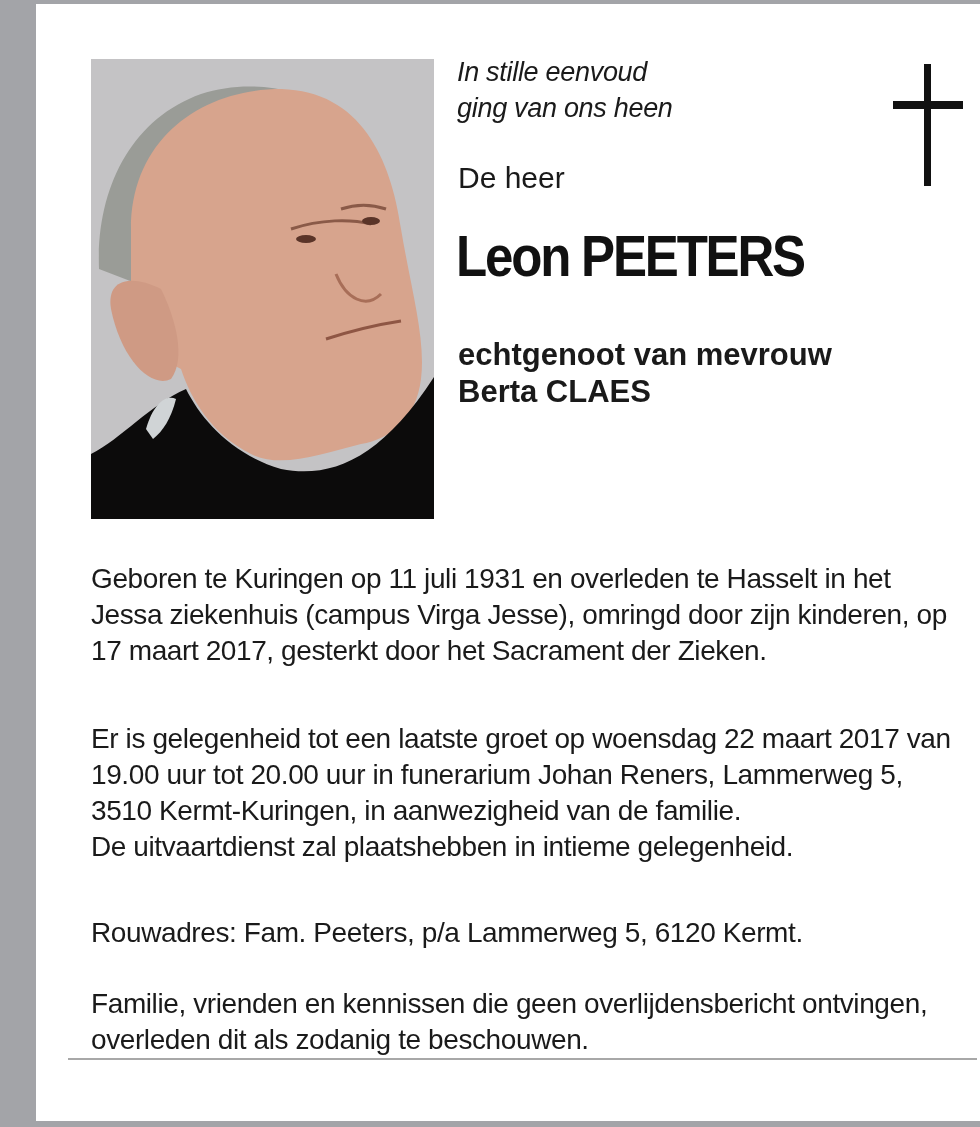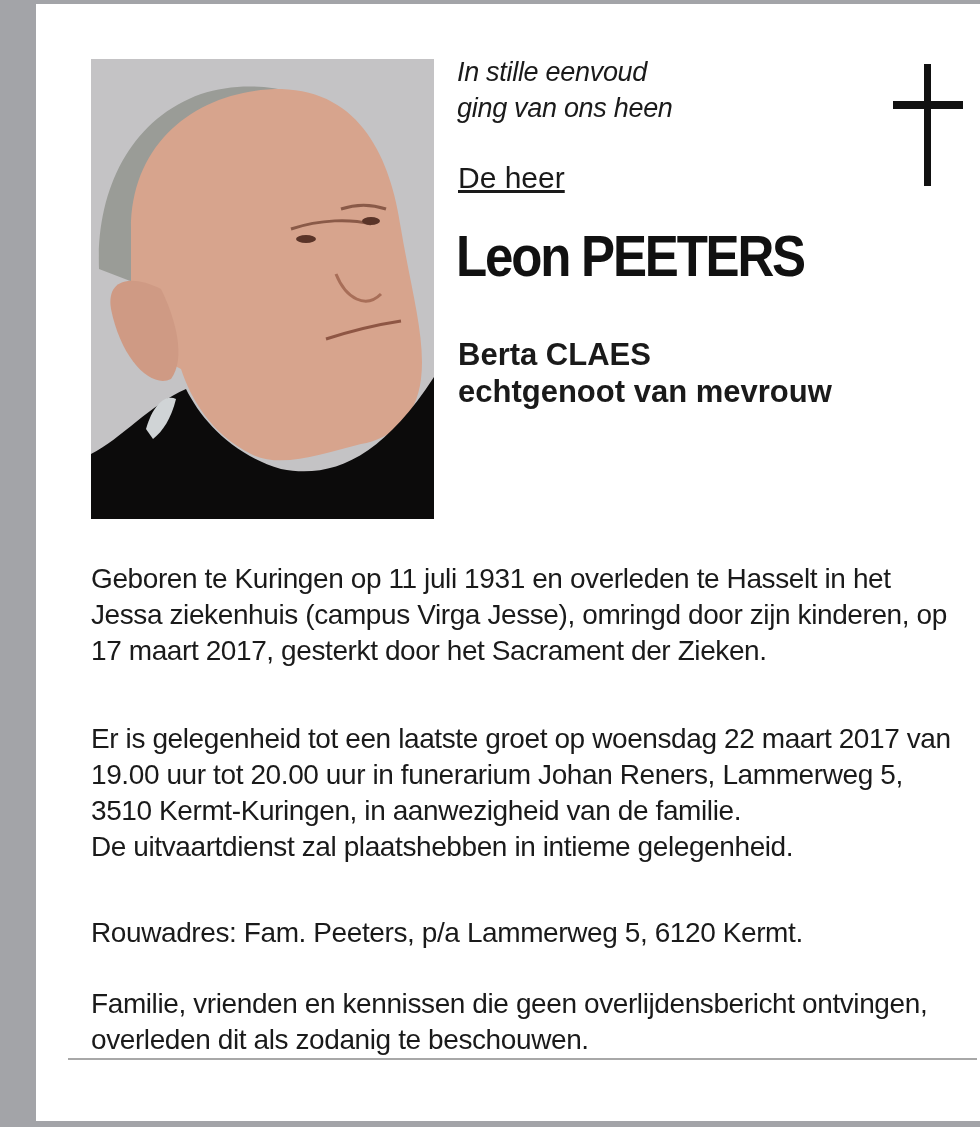--- a/index.html
+++ b/index.html
@@ -17,21 +17,21 @@
     position: absolute; left: 55px; top: 55px; width: 343px; height: 460px;
     background: #c4c3c5; overflow: hidden;
   }
   .cross-v { position: absolute; left: 888px; top: 60px; width: 7px; height: 122px; background: #111; }
   .cross-h { position: absolute; left: 857px; top: 97px; width: 70px; height: 8px; background: #111; }
   .intro {
     position: absolute; left: 421px; top: 50px; font-style: italic;
     font-size: 27px; line-height: 36px; color: #1a1a1a; letter-spacing: -0.3px;
   }
   .title-prefix {
-    position: absolute; left: 422px; top: 157px; font-size: 30px; color: #1a1a1a; text-decoration: underline;
+    position: absolute; left: 422px; top: 157px; font-size: 30px; color: #1a1a1a;
   }
   .name {
     position: absolute; left: 420px; top: 218px; font-size: 58px; font-weight: bold;
     letter-spacing: -2.5px; transform: scaleX(0.88); transform-origin: left top; color: #111;
   }
   .spouse {
     position: absolute; left: 422px; top: 332px; font-size: 31px; font-weight: bold;
     line-height: 37px; color: #1a1a1a;
   }
   .body-text {
@@ -84,22 +84,22 @@
   <div class="intro">
     <div>In stille eenvoud</div>
     <div>ging van ons heen</div>
   </div>
 
   <div class="title-prefix">De heer</div>
 
   <div class="name">Leon PEETERS</div>
 
   <div class="spouse">
+    <div>echtgenoot van mevrouw</div>
     <div>Berta CLAES</div>
-    <div>echtgenoot van mevrouw</div>
   </div>
 
   <div class="body-text p1">
     <p>Geboren te Kuringen op 11 juli 1931 en overleden te Hasselt in het Jessa ziekenhuis (campus Virga Jesse), omringd door zijn kinderen, op 17 maart 2017, gesterkt door het Sacrament der Zieken.</p>
   </div>
 
   <div class="body-text p2">
     <p>Er is gelegenheid tot een laatste groet op woensdag 22 maart 2017 van 19.00 uur tot 20.00 uur in funerarium Johan Reners, Lammerweg 5, 3510 Kermt-Kuringen, in aanwezigheid van de familie.</p>
     <p>De uitvaartdienst zal plaatshebben in intieme gelegenheid.</p>
   </div>

